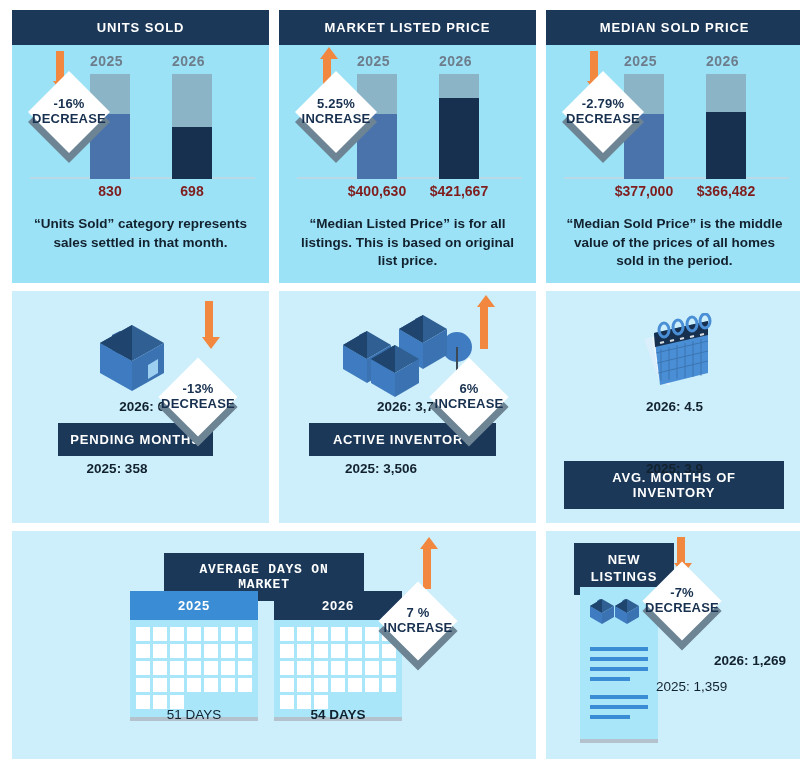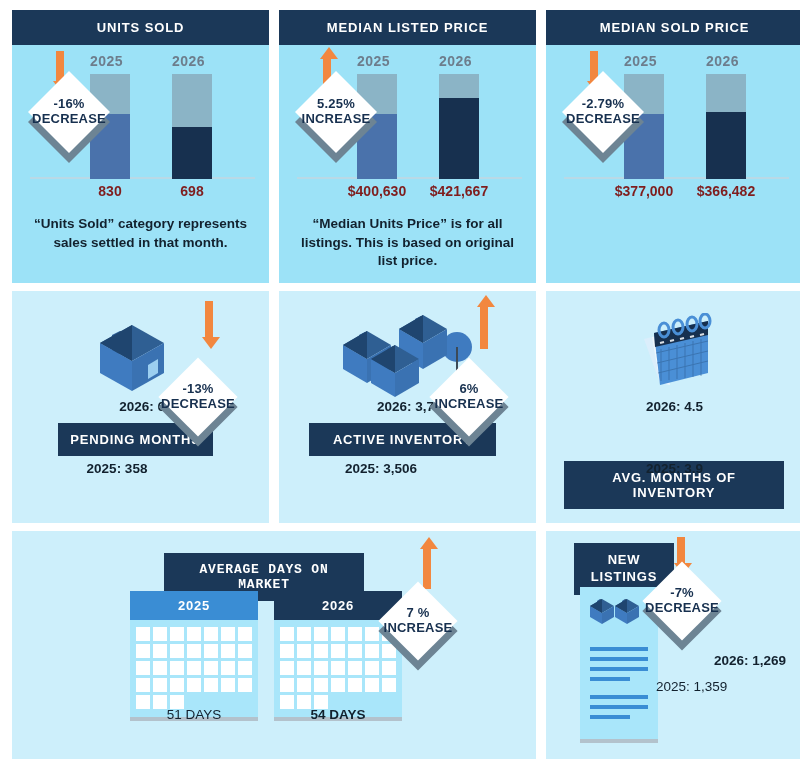--- a/index.html
+++ b/index.html
@@ -162,21 +162,21 @@
         </div>
 
         <div class="barval" style="left:53px;">830</div>
         <div class="barval" style="left:135px;">698</div>
       </div>
       <div class="caption" style="top:170px;">“Units Sold” category represents sales settled in that month.</div>
     </div>
   </div>
 
   <div class="card">
-    <div class="card-head">MEDIAN LISTED PRICE</div>
+    <div class="card-head">MARKET LISTED PRICE</div>
     <div class="card-body-top">
       <div class="chart">
         <div class="baseline"></div>
 
         <div class="yearlab" style="left:78px; top:8px;">2025</div>
         <div class="yearlab" style="left:160px; top:8px;">2026</div>
 
         <div class="arrow" style="left:41px; top:2px;">
           <div class="head-up"></div>
           <div class="stem" style="height:30px;"></div>
@@ -196,21 +196,21 @@
           <div class="diamond-face"></div>
           <div class="diamond-text">
             <span class="pct">5.25%</span>
             <span class="word">INCREASE</span>
           </div>
         </div>
 
         <div class="barval" style="left:53px;">$400,630</div>
         <div class="barval" style="left:135px;">$421,667</div>
       </div>
-      <div class="caption" style="top:170px;">“Median Units Price” is for all listings. This is based on original list price.</div>
+      <div class="caption" style="top:170px;">“Median Listed Price” is for all listings. This is based on original list price.</div>
     </div>
   </div>
 
   <div class="card">
     <div class="card-head">MEDIAN SOLD PRICE</div>
     <div class="card-body-top">
       <div class="chart">
         <div class="baseline"></div>
 
         <div class="yearlab" style="left:78px; top:8px;">2025</div>
@@ -235,20 +235,21 @@
           <div class="diamond-face"></div>
           <div class="diamond-text">
             <span class="pct">-2.79%</span>
             <span class="word">DECREASE</span>
           </div>
         </div>
 
         <div class="barval" style="left:53px;">$377,000</div>
         <div class="barval" style="left:135px;">$366,482</div>
       </div>
+      <div class="caption" style="top:170px;">“Median Sold Price” is the middle value of the prices of all homes sold in the period.</div>
     </div>
   </div>
 
   <div class="card">
     <div class="card-body-mid">
 
       <svg width="84" height="86" viewBox="0 0 84 86" style="position:absolute; left:78px; top:22px;">
         <polygon points="22,22 30,18 30,40 22,44" fill="#2a5b96"></polygon>
         <polygon points="30,18 38,22 38,44 30,40" fill="#17304f"></polygon>
         <polygon points="10,30 42,12 74,30 42,48" fill="#2f5f93"></polygon>

